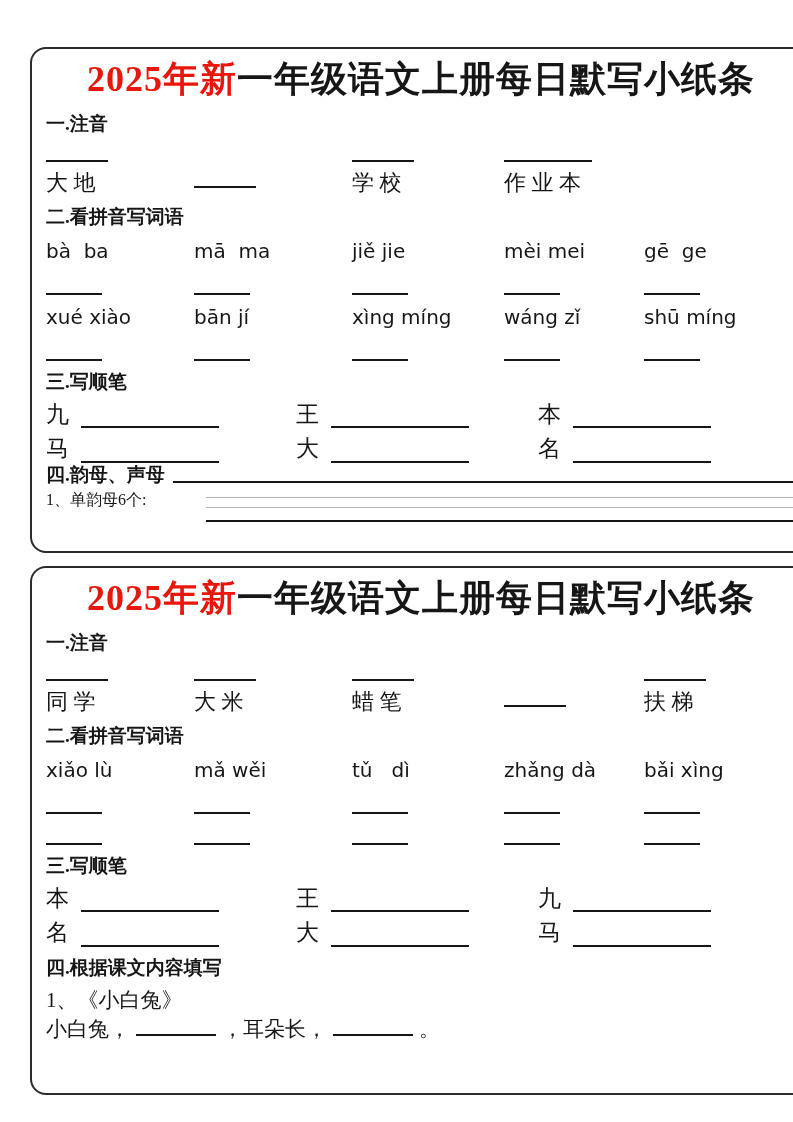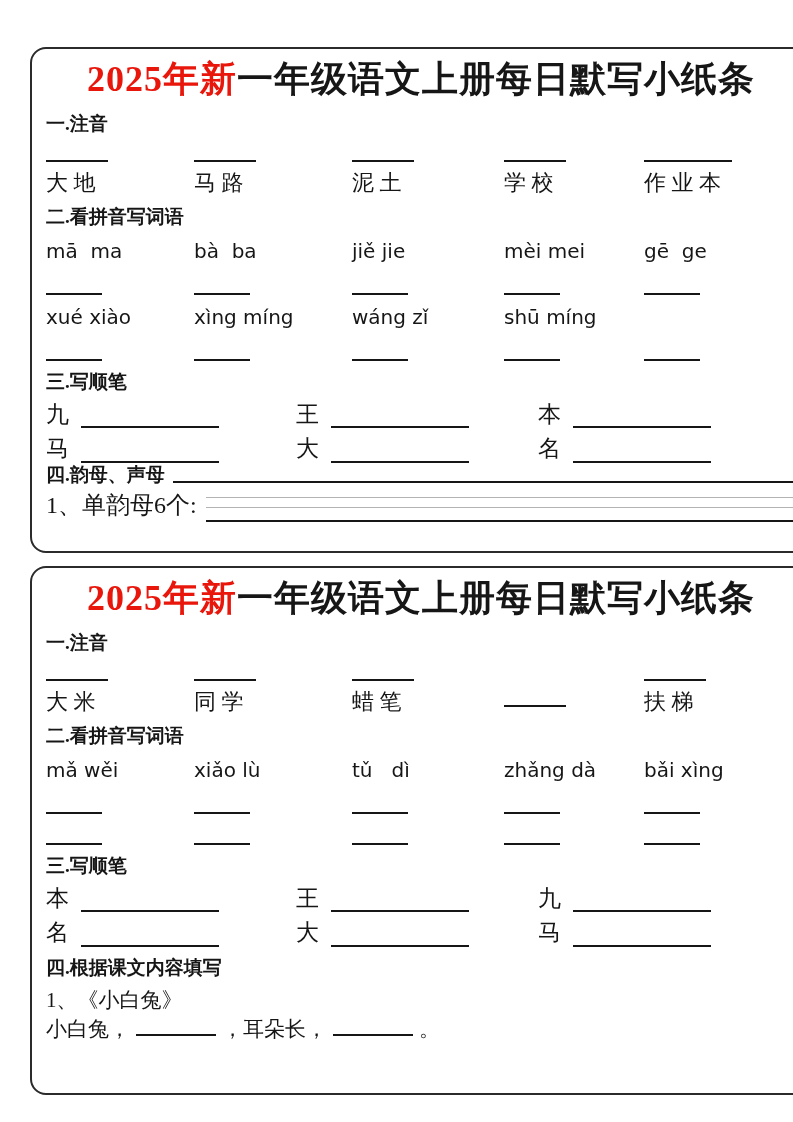--- a/index.html
+++ b/index.html
@@ -74,21 +74,21 @@
     align-items:end;
   }
   .stroke-row{margin-top:7px;}
   .stroke-cell{display:flex;align-items:flex-end;}
   .char{font-size:23px;line-height:1.2;}
   .blank-long{display:inline-block;width:138px;height:18px;border-bottom:2px solid var(--ink);margin-left:12px;}
 
   .s4-header{display:flex;align-items:flex-end;margin-top:0;text-align:right;}
   .hline{flex:1;height:0;border-bottom:2px solid var(--ink);margin:0 0 4px 8px;}
   .staff-row{display:flex;}
-  .staff-label{width:160px;font-size:24px;line-height:1.3;padding-top:3px;flex:none;}
+  .staff-label{width:160px;font-size:16px;line-height:1.3;padding-top:3px;flex:none;}
   .staff{flex:1;position:relative;}
   .staff-a{height:37px;}
   .staff-line{position:absolute;left:0;right:0;height:0;}
   .staff-line.dark{border-bottom:2px solid var(--ink);}
   .staff-line.gray{border-bottom:1.5px solid var(--gray-line);}
   .staff-a .l1{top:10px;}
   .staff-a .l2{top:20px;}
   .staff-a .l3{top:33px;}
 
   .sub{font-size:21px;margin-top:7px;line-height:1.3;}
@@ -104,53 +104,49 @@
     <h1 class="title"><span class="title-red">2025年新</span><span class="title-black">一年级语文上册每日默写小纸条</span></h1>
 
     <h2 class="heading h-s1">一.注音</h2>
     <div class="cols5 zy-row">
       <div class="zy-cell">
         <div class="blank-word"></div>
         <div class="word">大 地</div>
       </div>
       <div class="zy-cell">
         <div class="blank-word"></div>
-        <div class="word">马 路</div>
-      </div>
-      <div class="zy-cell">
-        <div class="blank-word"></div>
-        <div class="word">泥 土</div>
       </div>
       <div class="zy-cell">
         <div class="blank-word"></div>
         <div class="word">学 校</div>
       </div>
       <div class="zy-cell">
         <div class="blank-word w3"></div>
         <div class="word">作 业 本</div>
       </div>
     </div>
 
     <h2 class="heading">二.看拼音写词语</h2>
     <div class="cols5 py-row">
+      <div class="pinyin">bà  ba</div>
       <div class="pinyin">mā  ma</div>
-      <div class="pinyin">bà  ba</div>
       <div class="pinyin">jiě jie</div>
       <div class="pinyin">mèi mei</div>
       <div class="pinyin">gē  ge</div>
     </div>
     <div class="cols5 blank-row">
       <div class="blank-ans"></div>
       <div class="blank-ans"></div>
       <div class="blank-ans"></div>
       <div class="blank-ans"></div>
       <div class="blank-ans"></div>
     </div>
     <div class="cols5 py-row">
       <div class="pinyin">xué xiào</div>
+      <div class="pinyin">bān jí</div>
       <div class="pinyin">xìng míng</div>
       <div class="pinyin">wáng zǐ</div>
       <div class="pinyin">shū míng</div>
     </div>
     <div class="cols5 blank-row">
       <div class="blank-ans"></div>
       <div class="blank-ans"></div>
       <div class="blank-ans"></div>
       <div class="blank-ans"></div>
       <div class="blank-ans"></div>
@@ -201,43 +197,43 @@
 
   </section>
 
   <section class="card card-2">
     <h1 class="title"><span class="title-red">2025年新</span><span class="title-black">一年级语文上册每日默写小纸条</span></h1>
 
     <h2 class="heading h-s1">一.注音</h2>
     <div class="cols5 zy-row">
       <div class="zy-cell">
         <div class="blank-word"></div>
+        <div class="word">同 学</div>
+      </div>
+      <div class="zy-cell">
+        <div class="blank-word"></div>
         <div class="word">大 米</div>
-      </div>
-      <div class="zy-cell">
-        <div class="blank-word"></div>
-        <div class="word">同 学</div>
       </div>
       <div class="zy-cell">
         <div class="blank-word"></div>
         <div class="word">蜡 笔</div>
       </div>
       <div class="zy-cell">
         <div class="blank-word"></div>
       </div>
       <div class="zy-cell">
         <div class="blank-word"></div>
         <div class="word">扶 梯</div>
       </div>
     </div>
 
     <h2 class="heading">二.看拼音写词语</h2>
     <div class="cols5 py-row">
+      <div class="pinyin">xiǎo lù</div>
       <div class="pinyin">mǎ wěi</div>
-      <div class="pinyin">xiǎo lù</div>
       <div class="pinyin">tǔ   dì</div>
       <div class="pinyin">zhǎng dà</div>
       <div class="pinyin">bǎi xìng</div>
     </div>
     <div class="cols5 blank-row">
       <div class="blank-ans"></div>
       <div class="blank-ans"></div>
       <div class="blank-ans"></div>
       <div class="blank-ans"></div>
       <div class="blank-ans"></div>

